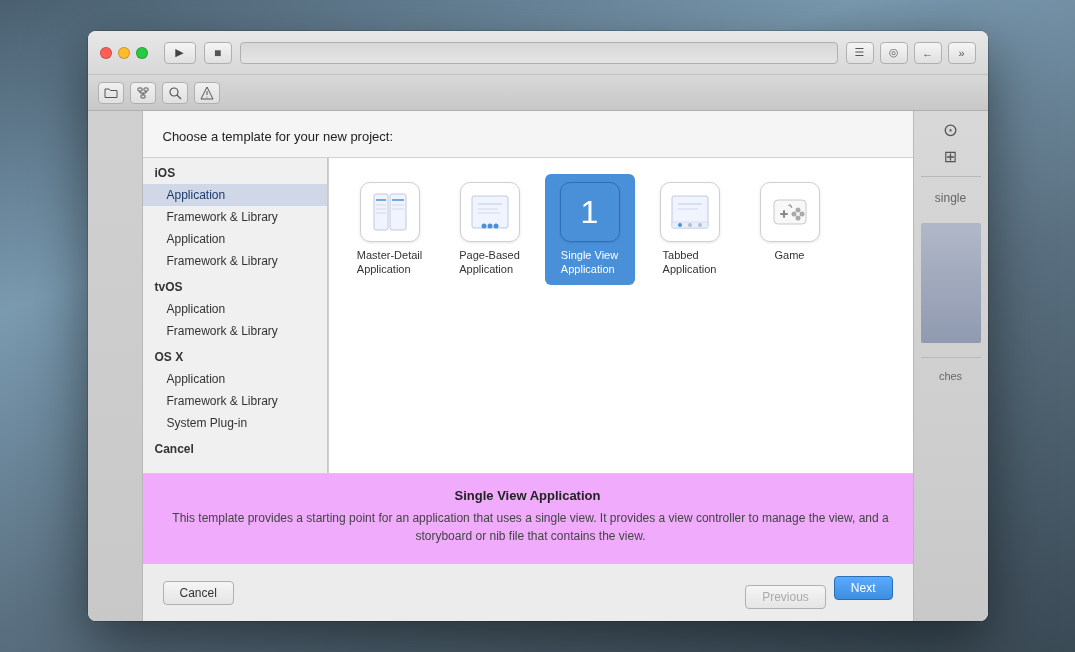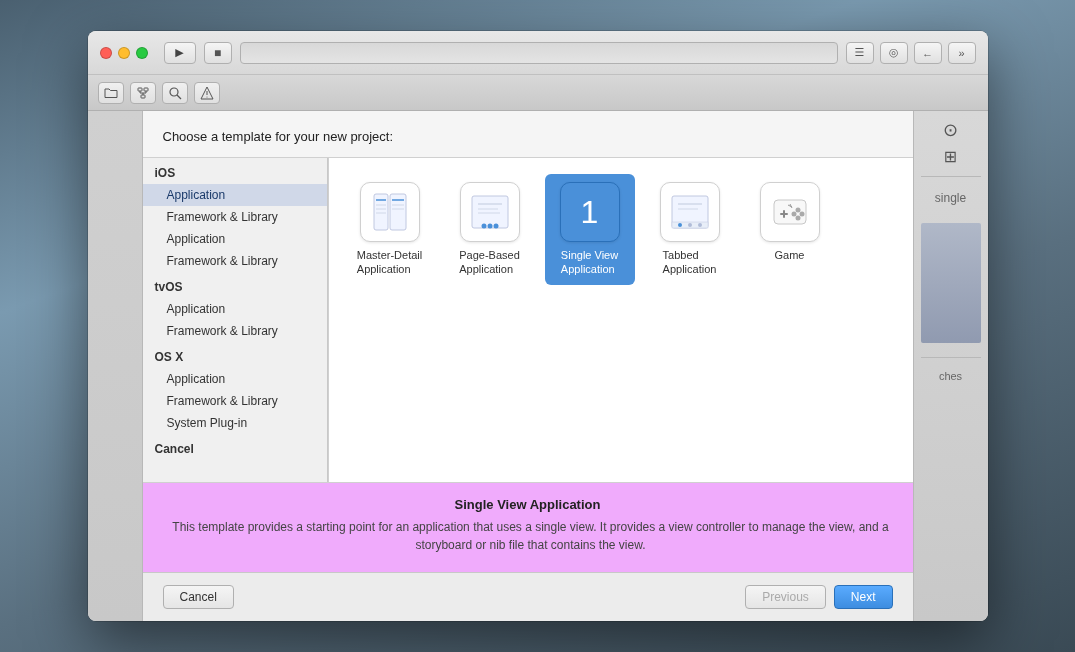--- a/index.html
+++ b/index.html
@@ -247,20 +247,21 @@
       justify-content: center;
       border: 1px solid #b0b0b0;
     }
     .btn-default {
       background: linear-gradient(to bottom, #f5f5f5, #e5e5e5);
       color: #333;
     }
     .btn-disabled {
       background: linear-gradient(to bottom, #f5f5f5, #e5e5e5);
       color: #aaa;
+      margin-top: 9px;
     }
     .btn-primary {
       background: linear-gradient(to bottom, #5aabff, #3d8de0);
       color: white;
       border-color: #2a70b9;
     }
     .btn-group {
       display: flex;
       gap: 8px;
     }

